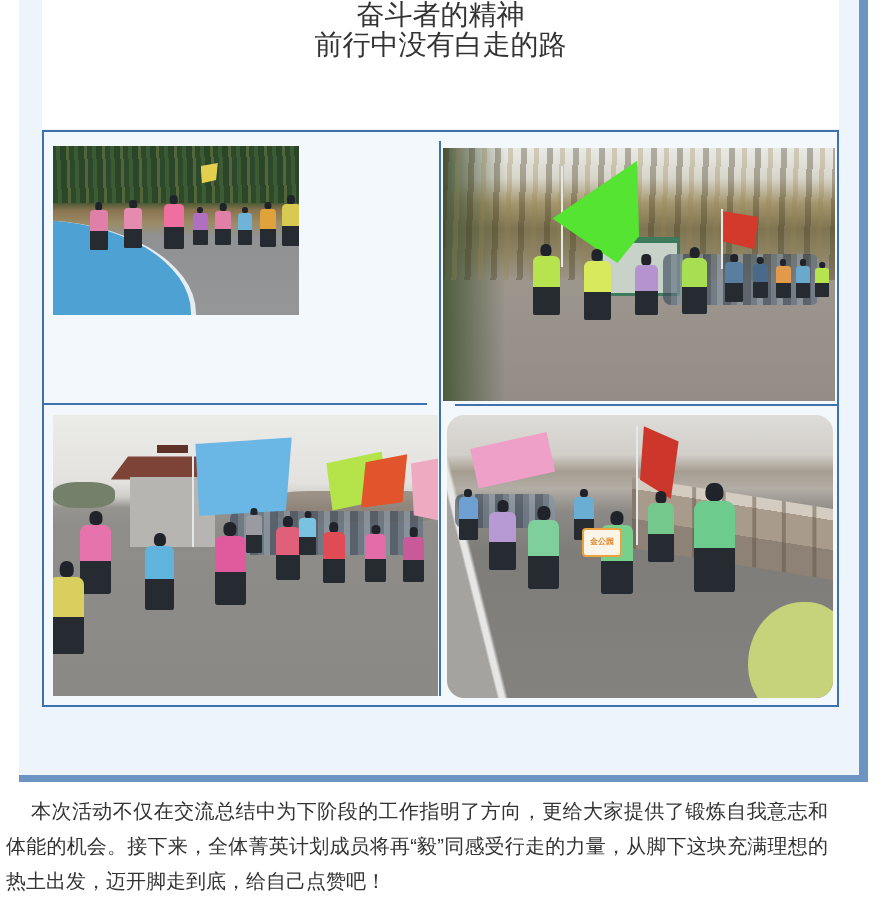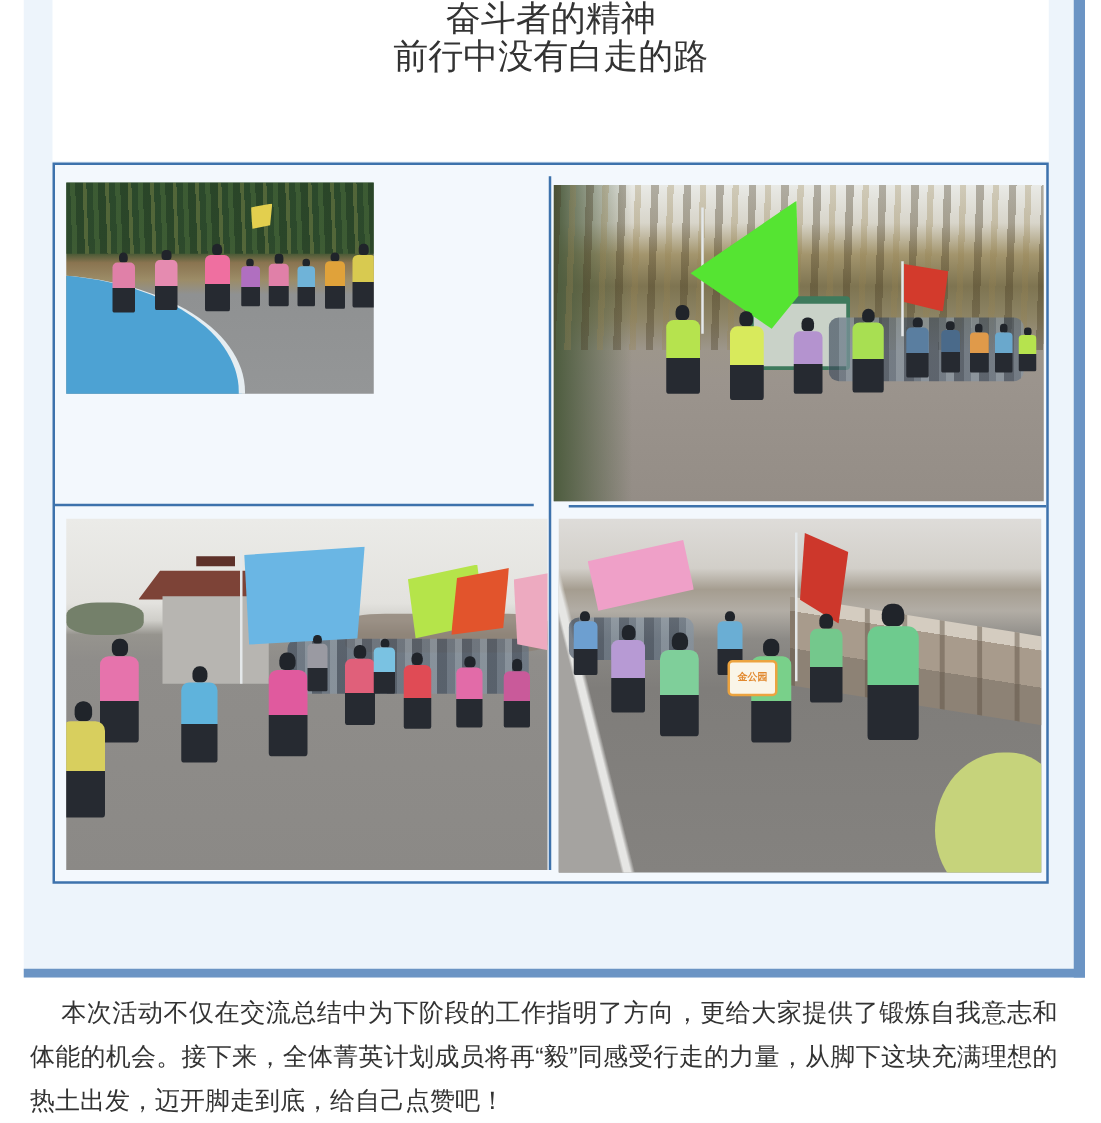--- a/index.html
+++ b/index.html
@@ -38,21 +38,21 @@
   .ph3{left:9px;top:283px;width:385px;height:281px;
        background:linear-gradient(180deg,#ebebe8 0%,#e3e2de 24%,#cfcec9 29%,#96948e 33%,#8f8d8a 40%,#8b8986 100%);}
   .treeband{position:absolute;left:0;top:24%;width:16%;height:9%;background:#74806a;border-radius:40%;}
   .bldg{position:absolute;left:20%;top:22%;width:22%;height:25%;background:#b7b5b1;}
   .roof{position:absolute;left:15%;top:13%;width:32%;height:10%;background:#7d4337;
        clip-path:polygon(0 100%,14% 18%,86% 18%,100% 100%);}
   .ridge{position:absolute;left:27%;top:10.5%;width:8%;height:3%;background:#5e3129;}
   .band3{position:absolute;left:58%;top:27%;width:42%;height:11%;background:#8d8174;opacity:.8;border-radius:20%;}
   .ph4{left:403px;top:283px;width:386px;height:283px;
        background:linear-gradient(76deg,#a5a3a0 0 11%,#e6e6e4 11.5% 12.6%,rgba(0,0,0,0) 13.4%),
-                  linear-gradient(180deg,#dedcd9 0%,#d2cfc9 14%,#a59d90 20%,#b2ada5 26%,#8c8a86 34%,#7f7d7a 48%,#84827f 100%);}
+                  linear-gradient(180deg,#dedcd9 0%,#d2cfc9 14%,#a59d90 20%,#b2ada5 26%,#8c8a86 34%,#7f7d7a 48%,#84827f 100%);border-radius:17px;}
   .rail{position:absolute;right:-3%;top:28%;width:55%;height:25%;transform:skewY(9deg);
        background:repeating-linear-gradient(90deg,rgba(92,80,66,.45) 0 4px,rgba(0,0,0,0) 4px 30px),
                   linear-gradient(180deg,#d4ccc0 0 16%,#a89b8c 16% 58%,#8d8275 58% 100%);}
   .blob{position:absolute;right:-5%;bottom:-8%;width:27%;height:42%;background:#c6d37b;border-radius:55% 45% 15% 50%;}
 
   
   .p{position:absolute;left:var(--x);top:var(--y);width:calc(12px*var(--s,1));height:calc(32px*var(--s,1));z-index:3;}
   .p::before{content:"";position:absolute;top:0;left:50%;transform:translateX(-50%);
        width:42%;height:17%;background:#20242a;border-radius:45% 45% 35% 35%;}
   .p::after{content:"";position:absolute;top:17%;left:0;right:0;bottom:0;
@@ -61,21 +61,21 @@
   .flag{position:absolute;background:var(--c);z-index:2;}
   .pole{position:absolute;width:2px;background:#e4e8ea;z-index:2;}
   .crowdband{position:absolute;opacity:.65;border-radius:8px;z-index:1;
        background:repeating-linear-gradient(90deg,#3c4a5c 0 8px,#5e6e80 8px 14px,#8494a4 14px 20px);}
 
   .sign{position:absolute;left:35%;top:40%;width:36px;height:25px;background:#faf5e8;
        border:2px solid #eca33f;border-radius:4px;color:#e2892f;font-size:8px;line-height:23px;
        text-align:center;font-weight:bold;z-index:4;}
 
   
-  .body-text{position:absolute;left:18px;top:794px;width:834px;box-sizing:border-box;padding:0 6px;
+  .body-text{position:absolute;left:0;top:794px;width:834px;box-sizing:border-box;padding:0 6px;
        margin:0;font-size:20px;line-height:35px;text-indent:25px;text-align:justify;color:#333;}
 </style>
 </head>
 <body>
 
 <div class="page">
 
   <div class="panel">
 
     <div class="poem-box">

